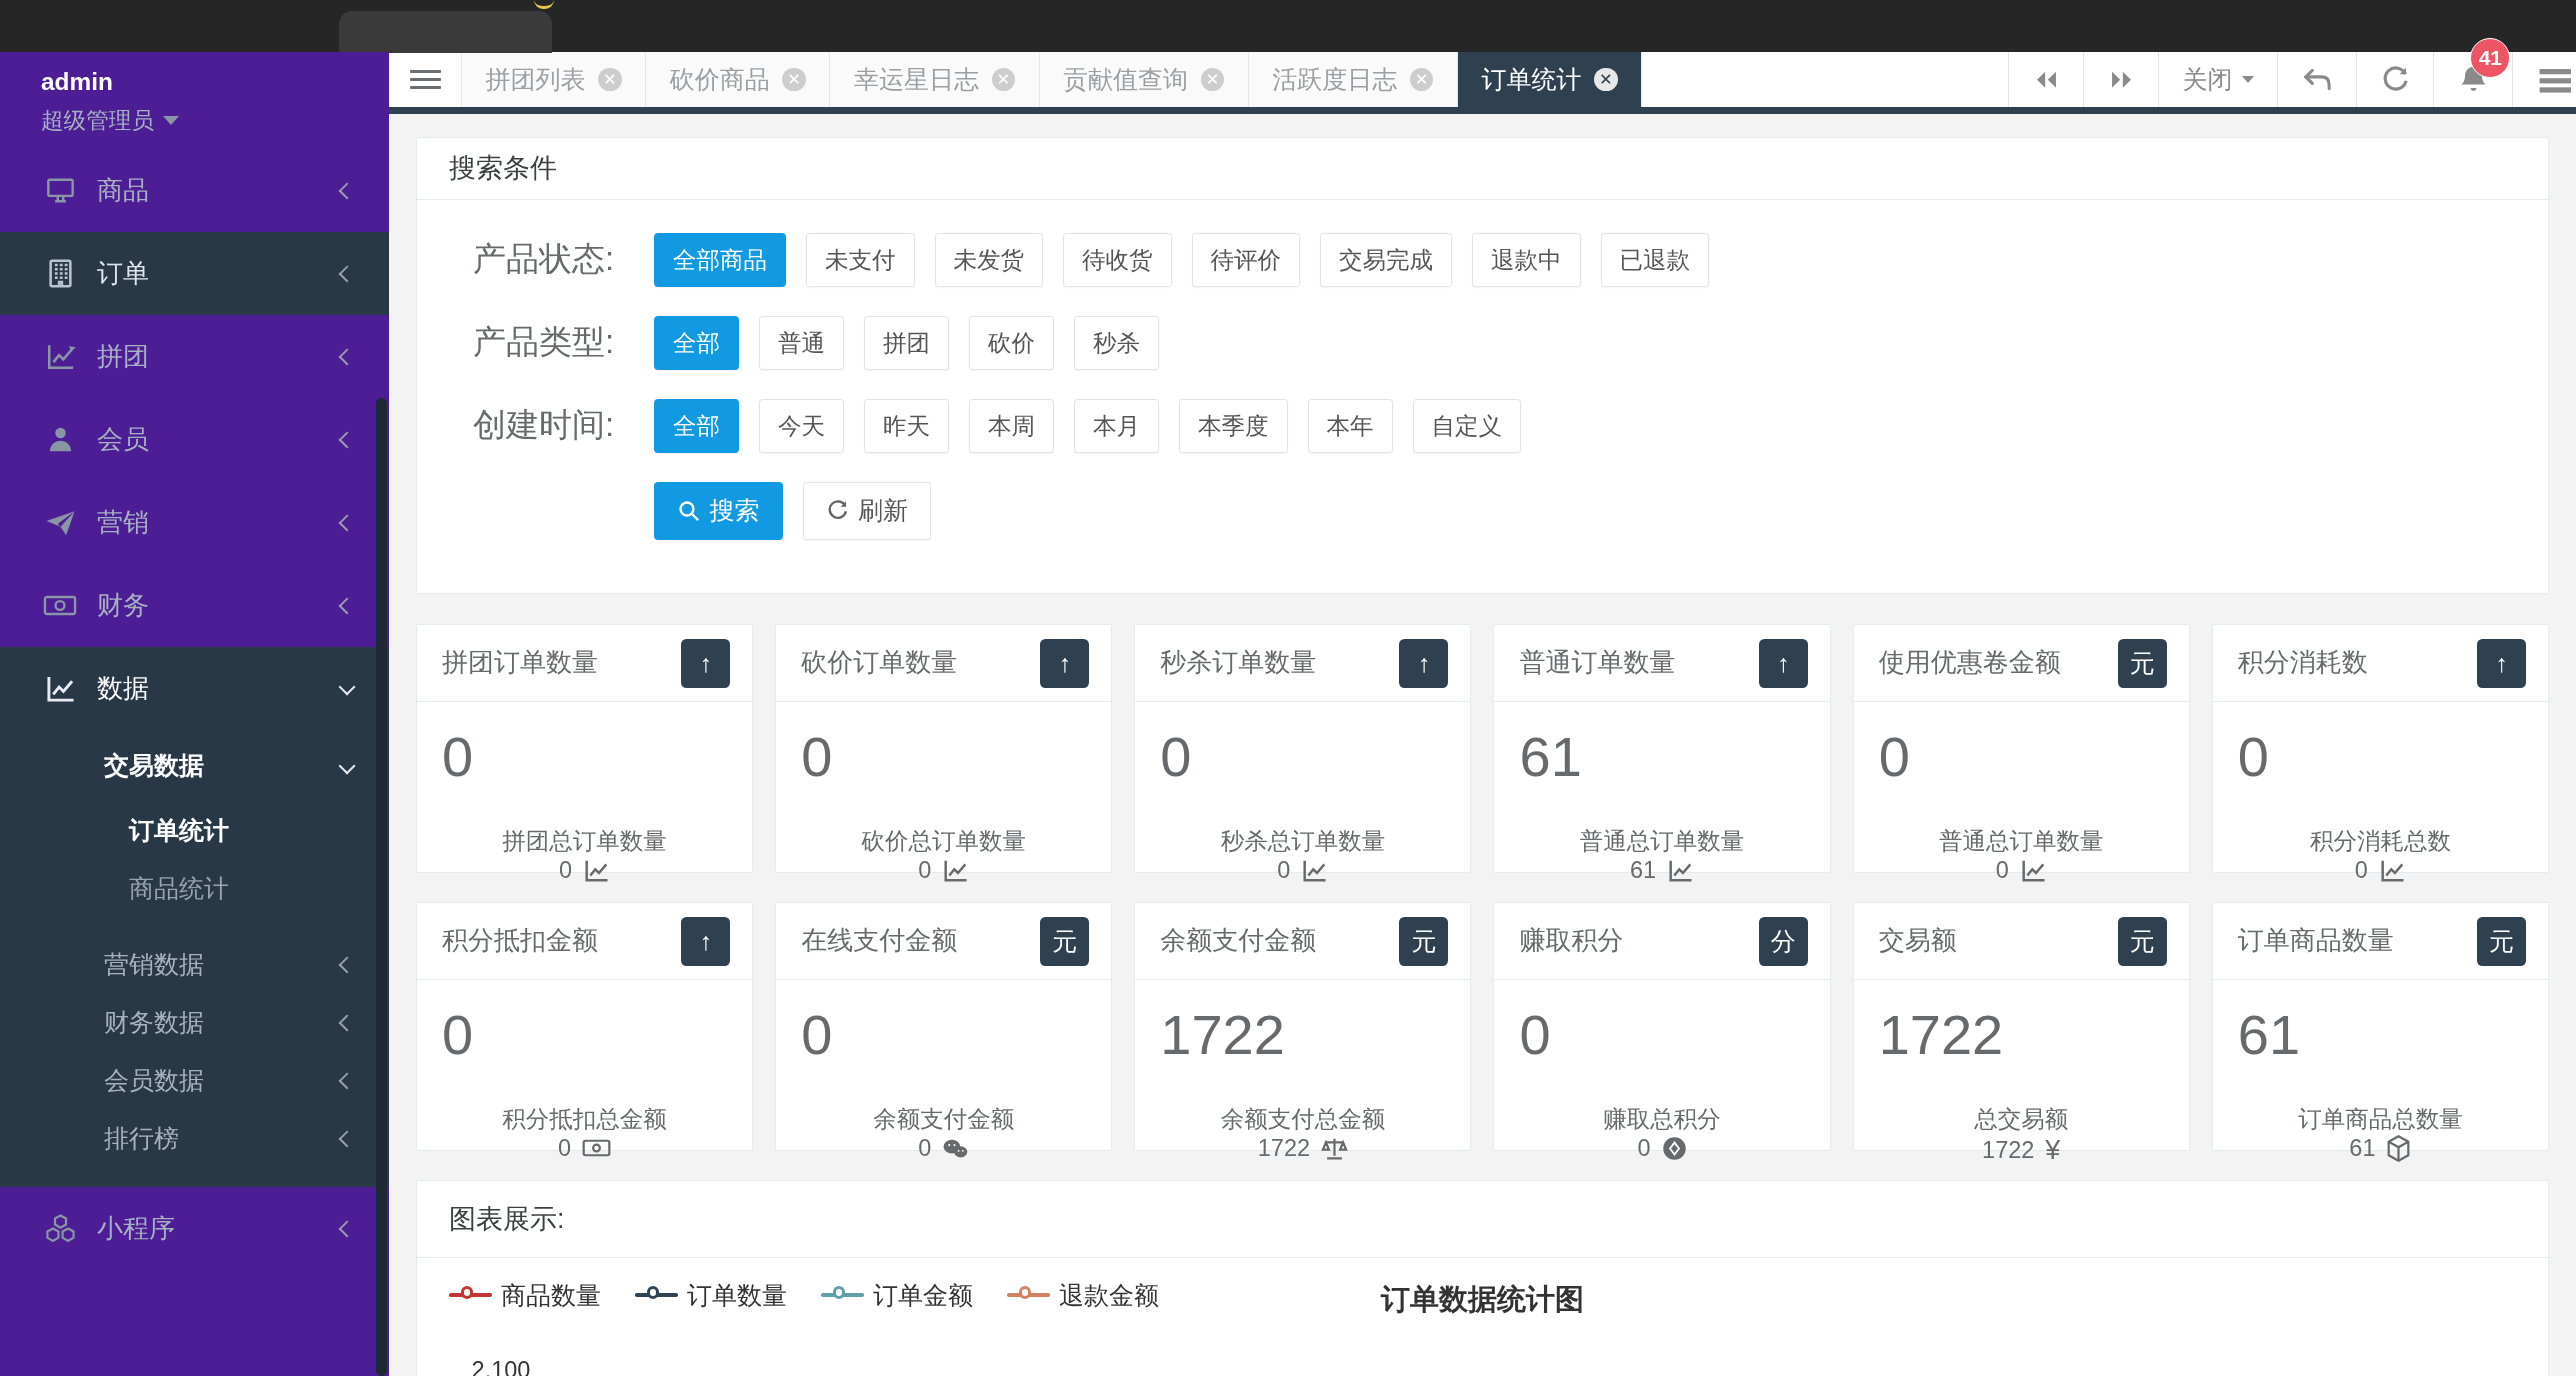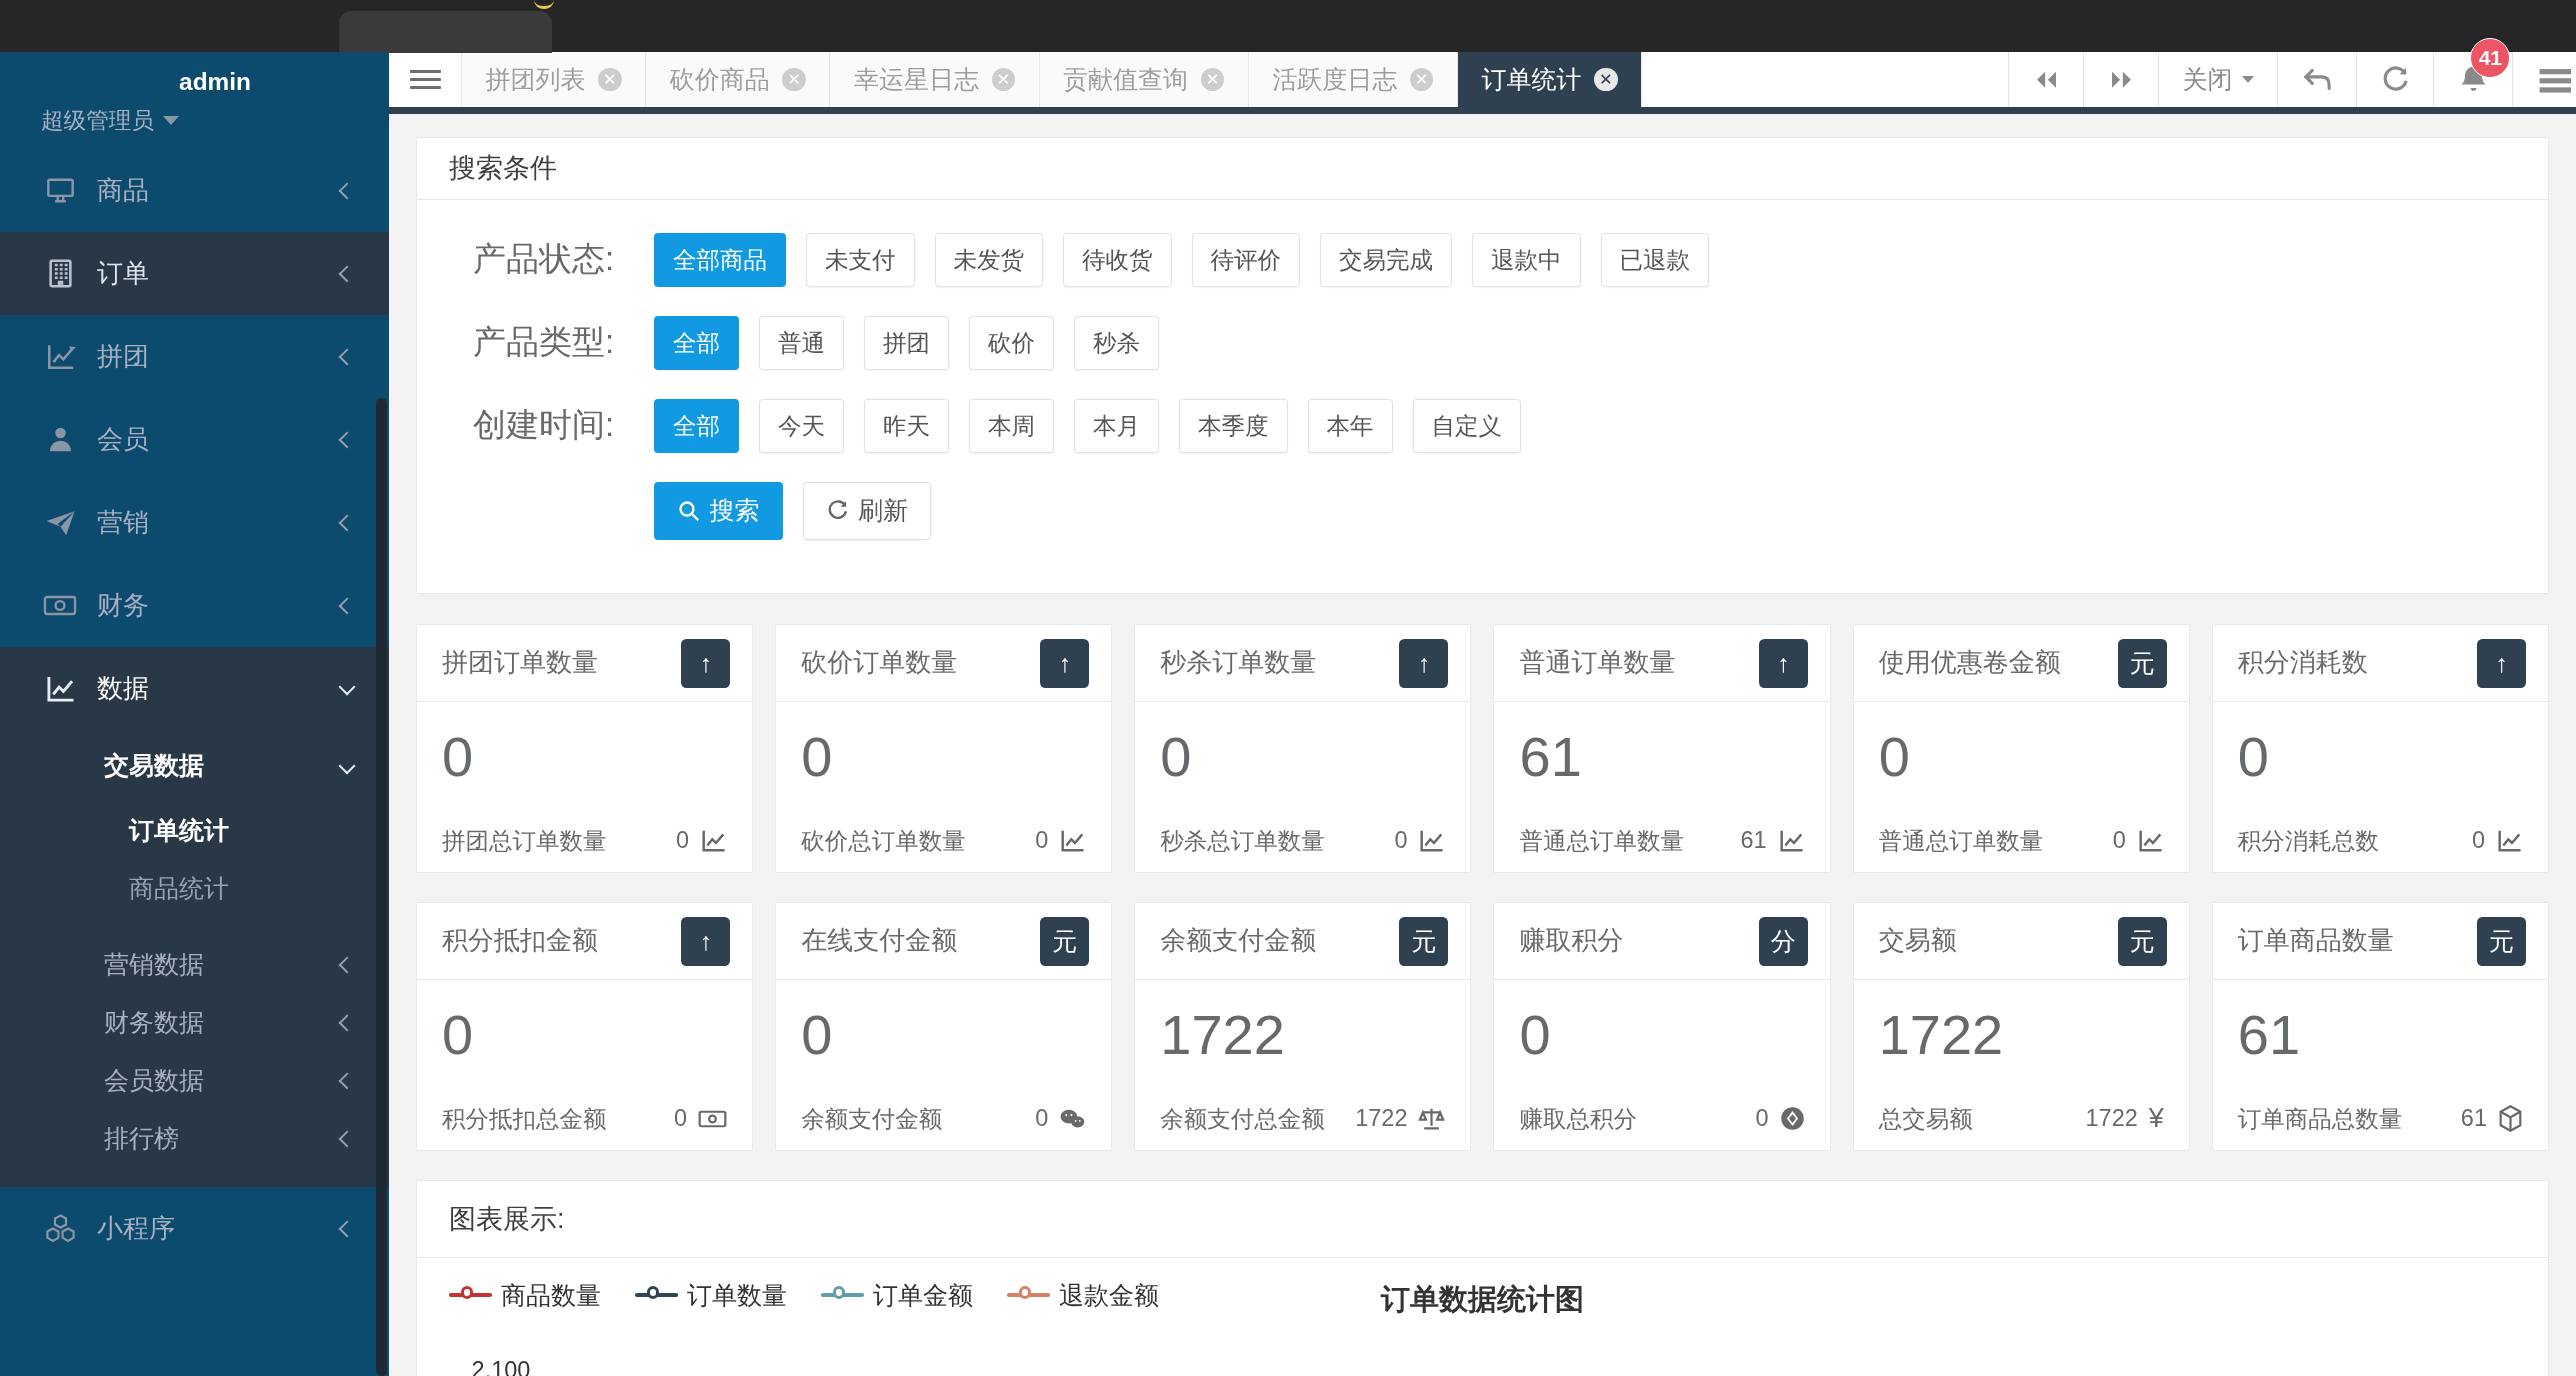--- a/index.html
+++ b/index.html
@@ -7,21 +7,21 @@
   body { font-family:"Liberation Sans","DejaVu Sans",sans-serif; background:#f3f3f4; }
 
   
   .chrome { height:52px; background:#262626; position:relative; }
   .chrome .tab-shape { position:absolute; left:339px; top:11px; width:213px; height:42px; background:#3a3a3a; border-radius:12.7px 12.7px 0 0; }
   .chrome .fav { position:absolute; left:534px; top:0px; width:20px; height:9px; border-bottom:3.6px solid #e6c34a; border-radius:0 0 9px 9px; }
 
   .app { display:flex; height:1324px; }
 
   
-  .sidebar { width:389px; background:#0c4a6e; color:#a7b1c2; position:relative; flex:0 0 389px; overflow:hidden;text-align:center; }
+  .sidebar { width:389px; background:#4c1d95; color:#a7b1c2; position:relative; flex:0 0 389px; overflow:hidden; }
   .side-user { padding:16.3px 0 12.7px 41px; }
   .side-user .uname { color:#ffffff; font-weight:bold; font-size:24.4px; }
   .side-user .urole { color:#a7b1c2; font-size:22.6px; margin-top:9px; display:flex; align-items:center; gap:9px; }
   .caret-down { width:0; height:0; border-left:8.1px solid transparent; border-right:8.1px solid transparent; border-top:9px solid #8a95a5; display:inline-block; }
   .side-item { height:83px; display:flex; align-items:center; padding-left:41px; position:relative; font-size:26px; cursor:pointer; }
   .side-item .sicon { width:38px; display:flex; justify-content:center; margin-right:18px; color:#8a95a5; }
   .side-item.hl { background:#293846; color:#dfe4ec; }
   .side-item.hl .sicon { color:#b9c3cf; }
   .chev { display:inline-block; width:11.8px; height:11.8px; border-color:#97a1ad; position:absolute; right:36px; }
   .chev-left { border-left:2.7px solid #97a1ad; border-top:2.7px solid #97a1ad; transform:rotate(-45deg); }
@@ -75,21 +75,21 @@
   .btn-default { background:#fff; color:#555; border:0.9px solid #e2e2e2; box-shadow:0 0.9px 1.8px rgba(0,0,0,0.05); }
 
   
   .cards { display:grid; grid-template-columns:repeat(6,1fr); gap:22px; margin-top:30px; }
   .card { background:#fff; border:0.9px solid #e7eaec; border-radius:1.8px; height:249px; }
   .card-head { position:relative; height:77px; border-bottom:0.9px solid #e7eaec; display:flex; align-items:center; padding:0 25px; }
   .card-title { font-size:26px; color:#676a6c; }
   .card-badge { position:absolute; right:22px; top:14.5px; width:49px; height:49px; background:#2f4050; border-radius:5.4px; color:#fff; font-size:25px; display:flex; align-items:center; justify-content:center; }
   .card-body { padding:0 25px; }
   .card-value { font-size:56px; color:#676a6c; margin-top:27px; line-height:1; }
-  .card-foot { display:flex; justify-content:space-between; align-items:center; margin-top:40px; font-size:23.5px; color:#676a6c; }
+  .card-foot { display:flex; justify-content:space-between; align-items:center; margin-top:40px; font-size:23.5px; color:#676a6c;flex-direction:column; }
   .foot-right { display:flex; align-items:center; gap:11px; }
   .foot-icon svg { display:block; }
   .yen { font-size:27px; }
 
   
   .chart-panel { margin-top:29px; height:362px; }
   .chart-head { height:77px; }
   .chart-body { padding:16.3px 32px 0 32px; position:relative; }
   .legend { display:flex; gap:34px; align-items:center; height:42px; }
   .legend-item { display:flex; align-items:center; gap:9px; cursor:pointer; font-size:25px; color:#333; }

